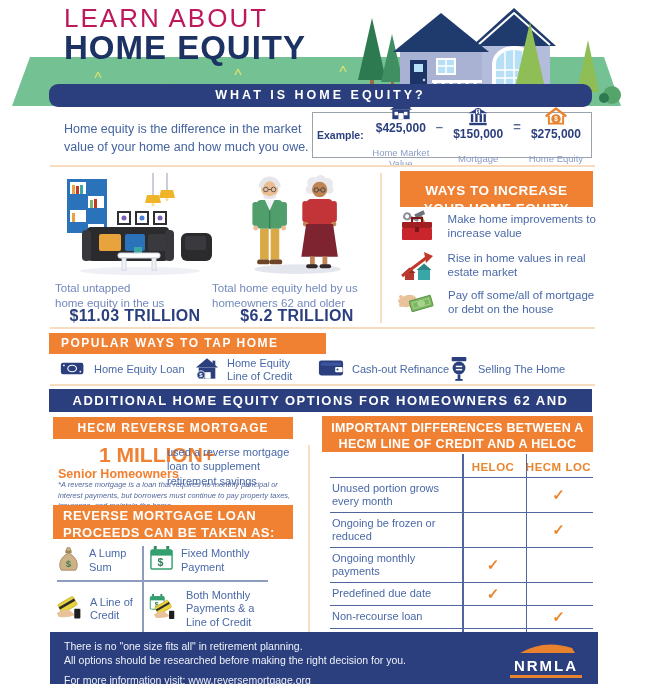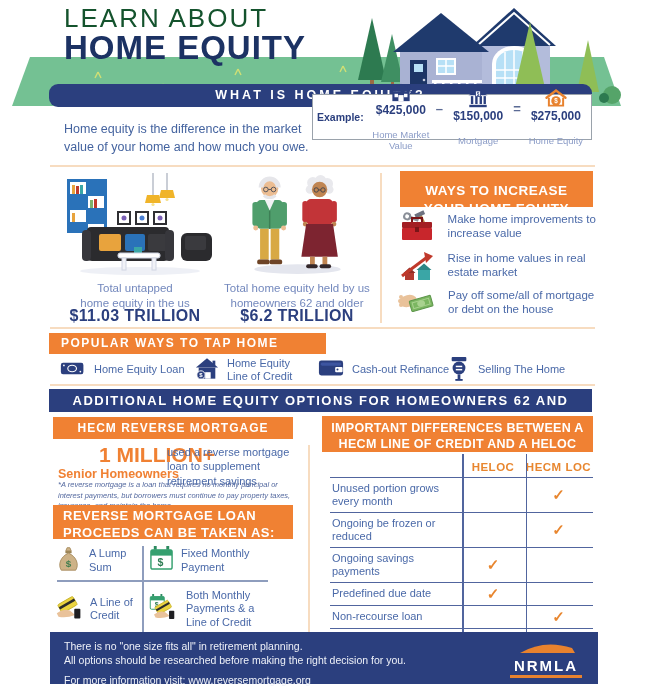--- a/index.html
+++ b/index.html
@@ -3,37 +3,37 @@
 <meta charset="utf-8">
 <style>
   html,body{margin:0;padding:0;background:#fff;}
   .canvas{position:relative;width:650px;height:691px;background:#fff;overflow:hidden;
           font-family:"Liberation Sans",sans-serif;}
   .abs{position:absolute;}
   .hdiv{position:absolute;height:2px;background:#f7dcc0;}
   .vdiv{position:absolute;width:2px;background:#f7dcc0;}
   
   .title{left:64px;top:5px;line-height:1.05;}
-  .title-l1{font-size:26px;color:#14532d;letter-spacing:2px;font-weight:400;}
+  .title-l1{font-size:26px;color:#be185d;letter-spacing:2px;font-weight:400;}
   .title-l2{font-size:33px;color:#1c3263;letter-spacing:1px;font-weight:800;margin-top:-1px;}
   .banner-navy{background:#2b3f7e;color:#fff;font-weight:bold;text-align:center;}
   .banner-orange{background:#f08133;color:#fff;font-weight:bold;text-align:center;}
   .what-banner{left:49px;top:84px;width:543px;height:23px;line-height:23px;font-size:12.5px;letter-spacing:3px;border-radius:9px;}
   
   .def-text{left:64px;top:120px;width:255px;font-size:12.5px;color:#44639f;line-height:1.45;}
-  .ex-box{left:312px;top:94px;width:278px;height:44px;border:1.5px solid #9aa2ab;background:#fff;
+  .ex-box{left:312px;top:112px;width:278px;height:44px;border:1.5px solid #9aa2ab;background:#fff;
           display:flex;align-items:center;justify-content:flex-end;}
   .ex-label{font-size:10.5px;font-weight:800;color:#2b3f7e;margin:0 2px 0 4px;}
   .ex-col{width:76px;text-align:center;display:flex;flex-direction:column;align-items:center;}
   .ex-ic{height:19px;display:flex;align-items:flex-end;justify-content:center;}
   .ex-val{font-size:12px;font-weight:800;color:#2b3f7e;margin-top:1px;}
   .ex-lab{font-size:9.5px;color:#8b9cc7;margin-top:12px;}
   .ex-op{font-size:13px;font-weight:800;color:#5b6b95;margin-top:-18px;}
   
-  .stat-cap{font-size:11.5px;color:#7388bd;text-align:center;line-height:1.3;}
+  .stat-cap{font-size:11.5px;color:#7388bd;text-align:left;line-height:1.3;}
   .stat-val{font-size:16px;font-weight:800;color:#2b3f7e;text-align:center;letter-spacing:.3px;}
   .inc-banner{left:400px;top:171px;width:193px;height:36px;font-size:13.5px;line-height:1.3;
               letter-spacing:.5px;padding-top:11px;box-sizing:border-box;}
   .inc-item{left:398px;width:200px;display:flex;align-items:center;gap:12px;}
   .inc-item .txt{font-size:11.5px;color:#4a69a8;line-height:1.25;width:152px;}
   .inc-ic{width:38px;display:flex;justify-content:center;}
   
   .pop-banner{left:49px;top:333px;width:277px;height:21px;line-height:21px;font-size:12px;
               letter-spacing:1.5px;text-align:left;padding-left:12px;box-sizing:border-box;}
   .tap-item{top:355px;height:30px;display:flex;align-items:center;gap:8px;}
@@ -528,21 +528,21 @@
       <div class="cmp-label">Unused portion grows every month</div>
       <div class="cmp-c check"></div>
       <div class="cmp-c2 check">✓</div>
     </div>
     <div class="cmp-row" style="min-height:29px">
       <div class="cmp-label">Ongoing be frozen or reduced</div>
       <div class="cmp-c check"></div>
       <div class="cmp-c2 check">✓</div>
     </div>
     <div class="cmp-row" style="min-height:29px">
-      <div class="cmp-label">Ongoing savings payments</div>
+      <div class="cmp-label">Ongoing monthly payments</div>
       <div class="cmp-c check">✓</div>
       <div class="cmp-c2 check"></div>
     </div>
     <div class="cmp-row" style="min-height:22px">
       <div class="cmp-label">Predefined due date</div>
       <div class="cmp-c check">✓</div>
       <div class="cmp-c2 check"></div>
     </div>
     <div class="cmp-row" style="min-height:22px">
       <div class="cmp-label">Non-recourse loan</div>

